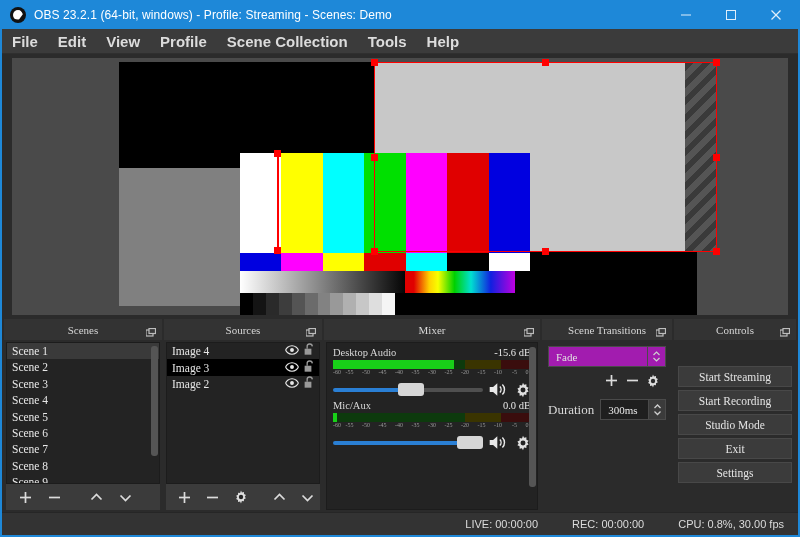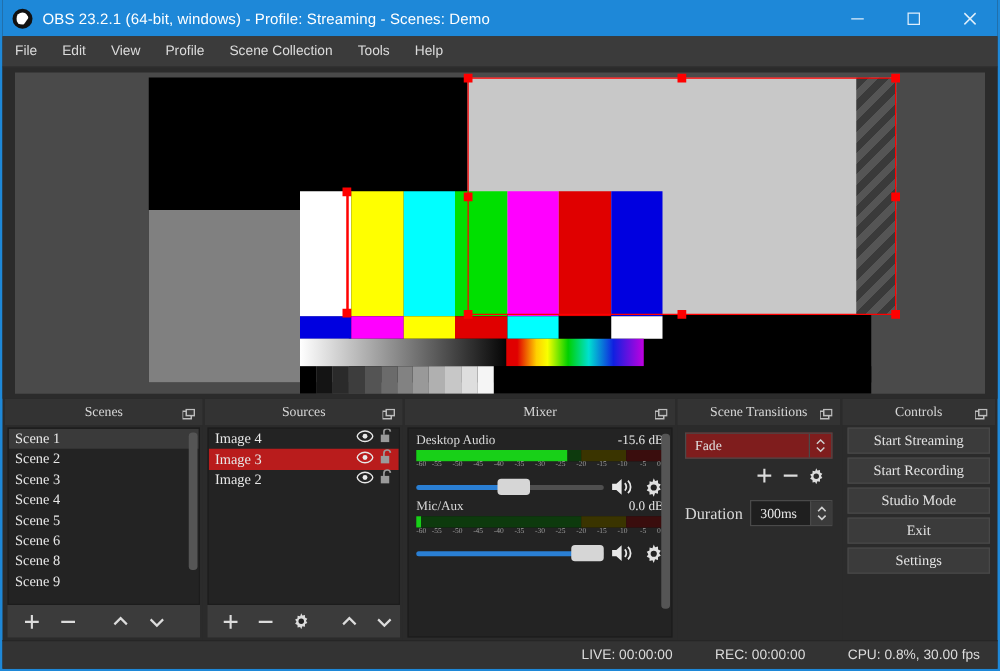--- a/index.html
+++ b/index.html
@@ -48,23 +48,23 @@
   .tb-btn svg { display: block; }
 
   
   .menubar {
     height: 25px; background: #3b3b3b;
     display: flex; align-items: center;
     flex: 0 0 25px;
     border-bottom: 1px solid #2f2f2f;
   }
   .menu-item {
-    color: #dcdcdc; font-size: 11px;
+    color: #dcdcdc; font-size: 15px;
     padding: 0 10px; height: 25px;
-    display: flex; align-items: center;
+    display: flex; align-items: center; font-weight: bold;
   }
 
   
   .preview-wrap {
     flex: 0 0 265px; background: #2b2b2b;
     padding: 4px 10px 4px 10px;
   }
   .preview {
     position: relative; width: 100%; height: 100%;
     background: #4a4a4a; overflow: hidden;
@@ -195,21 +195,21 @@
   .scroll-thumb {
     position: absolute; right: 1px; top: 3px;
     width: 7px; height: 110px; background: #555; border-radius: 3px;
   }
 
   
   .src-row {
     height: 16.4px; display: flex; align-items: center;
     padding-left: 5px; padding-right: 4px;
   }
-  .src-row.alt { background: #b91c1c; }
+  .src-row.alt { background: #000000; }
   .src-name { flex: 1; color: #e8e8e8; font-size: 11.5px; white-space: nowrap; }
   .src-icons { display: flex; gap: 5px; align-items: center; }
 
   
   .mixer-body { padding: 4px 6px 0 6px; }
   .mx-track { margin-bottom: 2px; }
   .mx-head { display: flex; justify-content: space-between; align-items: baseline; }
   .mx-name { color: #d8d8d8; font-size: 10.5px; }
   .mx-db { color: #e8e8e8; font-size: 10.5px; }
   .meter {
@@ -232,21 +232,21 @@
   .sl-rest { height: 4px; background: #4f4f4f; border-radius: 2px; flex: 1; }
   .sl-knob {
     width: 26px; height: 13px; background: #d6d6d6;
     border-radius: 3px; position: absolute;
   }
   .spk, .gearmx { color: #e0e0e0; display: flex; align-items: center; }
 
   
   .tr-body { padding: 6px 6px 0 6px; }
   .combo {
-    height: 21px; background: #7f1d1d; border: 1px solid #4a4a4a;
+    height: 21px; background: #a21caf; border: 1px solid #4a4a4a;
     display: flex; align-items: center; padding-left: 7px;
     color: #e0e0e0; font-size: 11px; position: relative;
   }
   .combo .arrows {
     position: absolute; right: 0; top: 0; bottom: 0; width: 18px;
     border-left: 1px solid #4a4a4a; display: flex;
     flex-direction: column; align-items: center; justify-content: center;
     color: #cfcfcf;
   }
   .tr-btns {
@@ -394,20 +394,21 @@
         </span>
       </div>
       <div class="dock-body">
         <ul class="list" id="scene-list">
             <li class="sel-row">Scene 1</li>
             <li>Scene 2</li>
             <li>Scene 3</li>
             <li>Scene 4</li>
             <li>Scene 5</li>
             <li>Scene 6</li>
+            <li>Scene 7</li>
             <li>Scene 8</li>
             <li>Scene 9</li>
           </ul>
         <div class="scroll-thumb"></div>
       </div>
       <div class="dock-toolbar">
         <div class="tool-btn">
           <svg width="15" height="15" viewBox="0 0 15 15">
               <line x1="7.5" y1="2" x2="7.5" y2="13" stroke="#dcdcdc" stroke-width="1.7"></line>
               <line x1="2" y1="7.5" x2="13" y2="7.5" stroke="#dcdcdc" stroke-width="1.7"></line>
@@ -674,21 +675,21 @@
               <svg width="9" height="15" viewBox="0 0 9 15">
                   <polyline points="1.5,6 4.5,3 7.5,6" fill="none" stroke="#cfcfcf" stroke-width="1.3"></polyline>
                   <polyline points="1.5,9.5 4.5,12.5 7.5,9.5" fill="none" stroke="#cfcfcf" stroke-width="1.3"></polyline>
                 </svg>
             </span>
           </span>
         </div>
       </div>
     </div>
 
-    <div class="dock" style="flex:1;">
+    <div class="dock" style="flex:1;gap:24px;">
       <div class="dock-title">
         <span class="t">Controls</span>
         <span class="float-icon">
           <svg width="10" height="10" viewBox="0 0 10 10">
               <rect x="0" y="2" width="7" height="6" fill="none" stroke="#bdbdbd" stroke-width="1.2"></rect>
               <rect x="3" y="0.5" width="6.5" height="5" fill="#3b3b3b" stroke="#bdbdbd" stroke-width="1.2"></rect>
             </svg>
         </span>
       </div>
       <div class="ctrl-body" id="controls-list">

